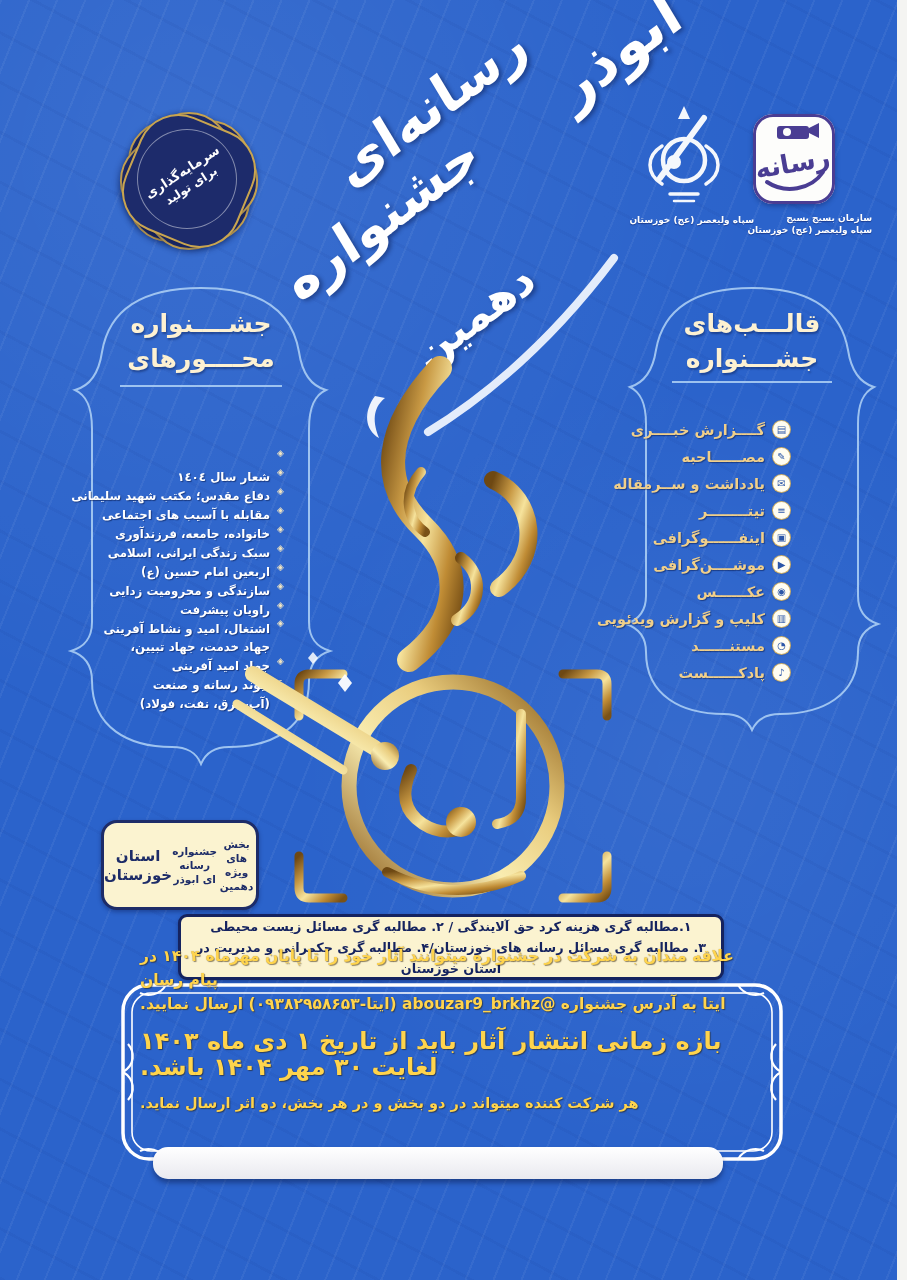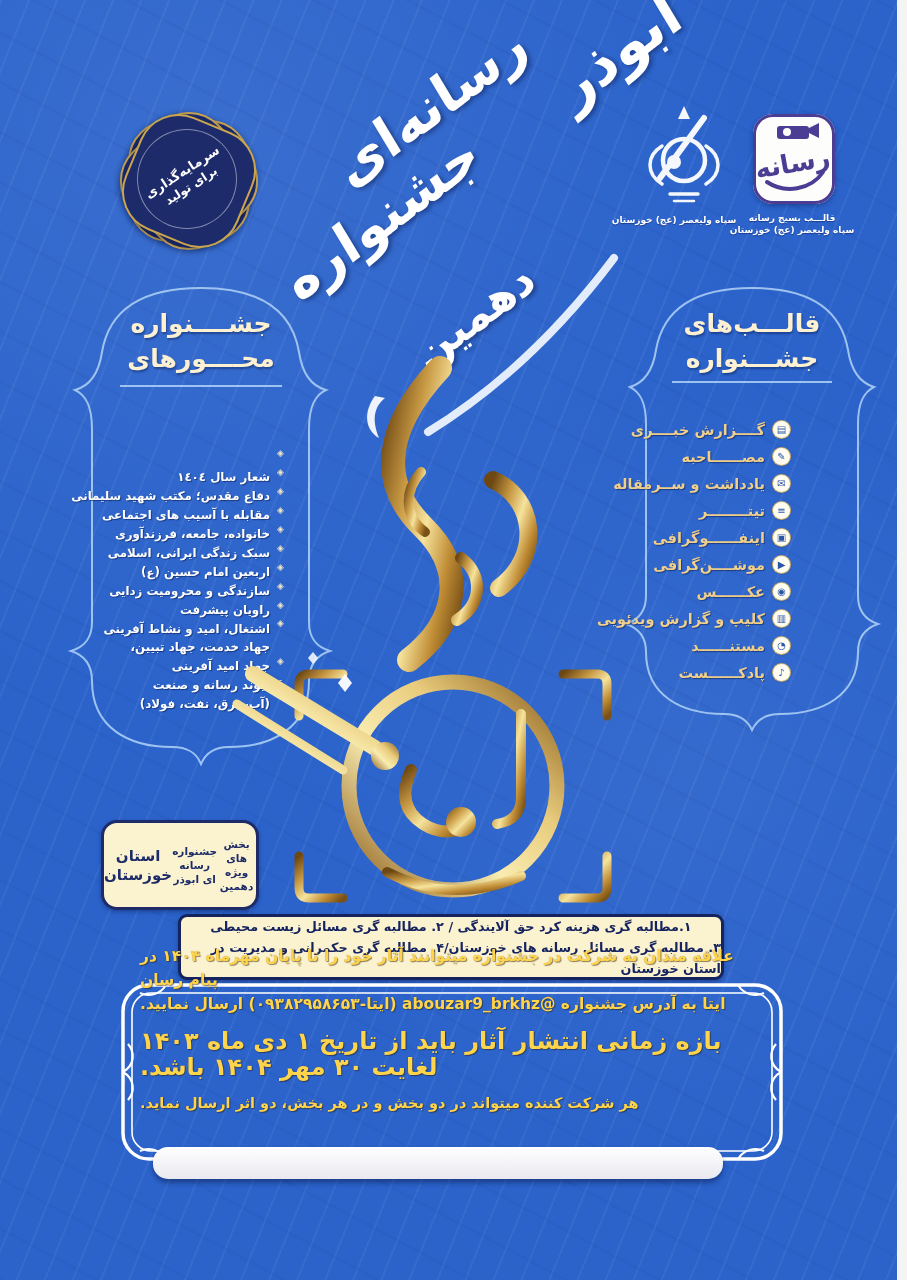--- a/index.html
+++ b/index.html
@@ -36,21 +36,21 @@
   .med-circle{
     position:absolute;left:33px;top:33px;width:100px;height:100px;border-radius:50%;
     background:#1d2b6b;box-shadow:inset 0 0 0 1px rgba(255,255,255,.45);
     display:flex;align-items:center;justify-content:center;
   }
   .med-text{transform:rotate(-33deg);text-align:center;color:#fff;font-weight:bold;line-height:17px;}
   .med-text .l1{font-size:13px;} .med-text .l2{font-size:12px;}
   
   .irgc{position:absolute;left:638px;top:96px;}
   .logo-caption{
-    position:absolute;color:#fff;font-weight:bold;text-align:center;
+    position:absolute;color:#fff;font-weight:bold;
     font-size:9px;line-height:12px;width:160px;text-shadow:0 1px 1px rgba(0,0,60,.4);
   }
   .cap-irgc{left:594px;top:214px;}
   .cap-media{left:712px;top:212px;}
   .media-logo{
     position:absolute;left:753px;top:114px;width:82px;height:90px;background:#fdfdfb;
     border-radius:20px;box-shadow:inset 0 0 0 3px #4a3d93, 0 2px 5px rgba(5,15,60,.35);
   }
   
   .panel-svg{position:absolute;}
@@ -90,21 +90,21 @@
     background:#fbf3d0;border:3px solid #1d2c68;border-radius:16px;
     display:flex;flex-direction:row;align-items:center;justify-content:center;
     color:#1d2c68;text-align:center;box-shadow:0 2px 4px rgba(5,15,60,.35);
   }
   .badge .b1,.badge .b2{font-size:10.5px;font-weight:bold;line-height:14px;}
   .badge .b3{font-size:15px;font-weight:bold;line-height:19px;margin-top:2px;}
   .strip{
     position:absolute;left:178px;top:914px;width:540px;height:60px;
     background:#fbf3d0;border:3px solid #15235f;border-radius:9px;
     display:flex;flex-direction:column;align-items:center;justify-content:center;
-    color:#15235f;font-weight:bold;font-size:12.8px;line-height:21px;
+    color:#15235f;font-weight:bold;font-size:12.8px;line-height:21px;text-align:center;
     direction:rtl;box-shadow:0 2px 4px rgba(5,15,60,.35);
   }
   
   .cartouche-border{position:absolute;left:118px;top:980px;}
   .cartouche-text{
     position:absolute;left:140px;top:940px;width:624px;direction:rtl;text-align:left;
     color:#ffd44d;font-weight:bold;text-shadow:1px 1px 1px rgba(45,30,0,.5), 0 0 1px rgba(45,30,0,.4);
   }
   .cartouche-text .cl1{font-size:15.5px;line-height:24px;margin-top:4px;}
   .cartouche-text .cl2{font-size:15.5px;line-height:24px;}
@@ -159,21 +159,21 @@
       <g fill="#4a3d93">
         <rect x="24" y="12" width="32" height="13" rx="3"></rect>
         <path d="M56,14 l10,-5 v15 l-10,-5 z"></path>
         <circle cx="34" cy="18" r="4" fill="#fdfdfb"></circle>
       </g>
       <text x="41" y="58" font-size="26" font-weight="bold" fill="#4a3d93" text-anchor="middle" transform="rotate(-10 41 58)" font-family="DejaVu Sans, sans-serif">رسانه</text>
       <path d="M14,68 C32,80 58,76 70,58" fill="none" stroke="#4a3d93" stroke-width="4" stroke-linecap="round"></path>
     </svg>
   </div>
   <div class="logo-caption cap-media" dir="rtl">
-    <div>قالـــب بسیج رسانه</div>
+    <div>سازمان بسیج بسیج</div>
     <div>سپاه ولیعصر (عج) خوزستان</div>
   </div>
 
   <svg class="panel-svg" style="left:606px;top:278px;" width="292" height="476" viewBox="0 0 292 476">
     <g fill="none" stroke="#aacdf4" stroke-width="2" opacity="0.9">
       <path d="M146,10 C96,10 58,26 50,72 C46,98 34,106 24,109 C34,114 40,124 40,146 L40,318 C40,334 32,342 20,346 C32,350 40,358 40,374 C40,418 76,436 118,436 C132,436 141,441 146,452 C151,441 160,436 174,436 C216,436 252,418 252,374 C252,358 260,350 272,346 C260,342 252,334 252,318 L252,146 C252,124 258,114 268,109 C258,106 246,98 242,72 C234,26 196,10 146,10 Z"></path>
       <line x1="66" y1="104" x2="226" y2="104"></line>
     </g>
   </svg>
   <div class="panel-header ph-right" dir="rtl">

